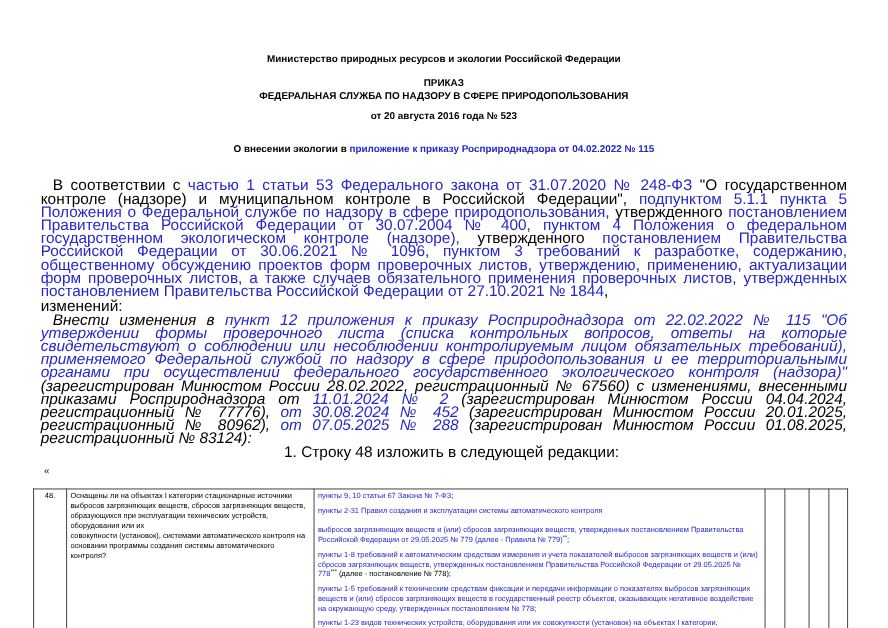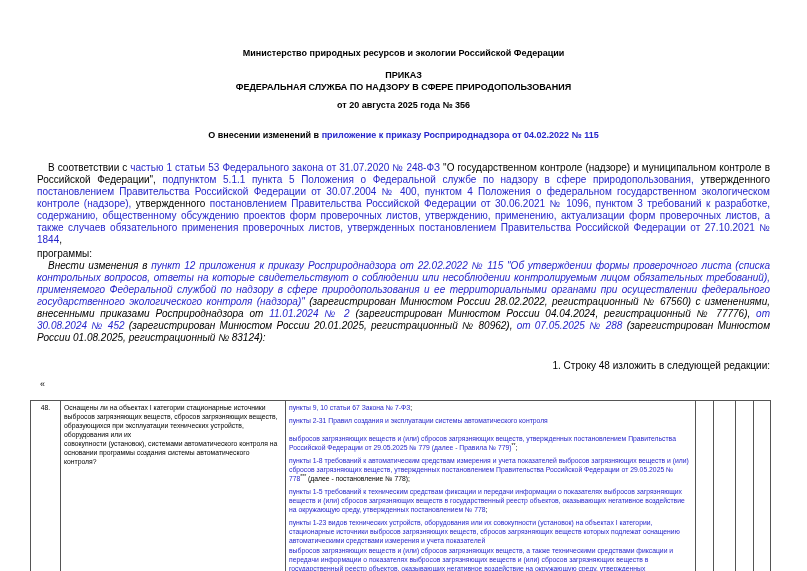--- a/index.html
+++ b/index.html
@@ -2,25 +2,25 @@
 <html><head>
 <meta charset="utf-8">
 <style>
   html,body{margin:0;padding:0;background:#fff;}
   body{width:807px;height:571px;overflow:hidden;font-family:"Liberation Sans",sans-serif;color:#000;}
   .page{padding:47px 37px 0 37px;}
   .hdr{text-align:center;font-weight:bold;font-size:9px;line-height:12px;}
   .doctype{margin-top:10px;}
   .docdate{margin-top:6px;}
   .subject{margin-top:18px;}
-  .para{font-size:10px;line-height:12px;text-align:justify;margin:0;}
+  .para{font-size:14px;line-height:12px;text-align:justify;margin:0;}
   .preamble{margin-top:21px;text-indent:11px;}
   .resolve{margin-top:2px;}
   .indent{text-indent:11px;font-style:italic;}
-  .item{margin-top:16px;text-align:right;text-indent:14px;}
+  .item{text-align:center;text-indent:14px;}
   .quote-mark{margin-top:6px;text-align:left;text-indent:3px;font-size:9px;}
   .lnk{color:#2626cc;}
   table.checklist{border-collapse:collapse;table-layout:fixed;width:740px;margin:10px 0 0 -7px;}
   table.checklist td{border:1px solid #555;vertical-align:top;padding:2px 3px;font-size:6.8px;line-height:9px;}
   td.c-num{text-align:center;padding-top:3px;}
   td.c-q{text-align:left;}
   td.c-ref{text-align:left;}
   .qpara{margin:0;}
   .refpara{margin-top:4px;}
   .refpara:first-child{margin-top:0;}
@@ -28,25 +28,25 @@
   .refpara.gap-sm{margin-top:1px;}
   sup{font-size:5px;line-height:0;}
 </style>
 </head>
 <body>
 
 <div class="page">
   <div class="hdr">Министерство природных ресурсов и экологии Российской Федерации</div>
   <div class="hdr doctype">ПРИКАЗ</div>
   <div class="hdr">ФЕДЕРАЛЬНАЯ СЛУЖБА ПО НАДЗОРУ В СФЕРЕ ПРИРОДОПОЛЬЗОВАНИЯ</div>
-  <div class="hdr docdate">от 20 августа 2025 года № 356</div>
-  <div class="hdr subject"><span>О внесении изменений в </span><span class="lnk">приложение к приказу Росприроднадзора от 04.02.2022 № 115</span></div>
+  <div class="hdr docdate">от 20 августа 2016 года № 523</div>
+  <div class="hdr subject"><span>О внесении экологии в </span><span class="lnk">приложение к приказу Росприроднадзора от 04.02.2022 № 115</span></div>
 
   <p class="para preamble"><span>В соответствии с </span><span class="lnk">частью 1 статьи 53 Федерального закона от 31.07.2020 № 248-ФЗ</span><span> "О государственном контроле (надзоре) и муниципальном контроле в Российской Федерации", </span><span class="lnk">подпунктом 5.1.1 пункта 5 Положения о Федеральной службе по надзору в сфере природопользования, </span><span>утвержденного </span><span class="lnk">постановлением Правительства Российской Федерации от 30.07.2004 № 400, пунктом 4 Положения о федеральном государственном экологическом контроле (надзоре), </span><span>утвержденного </span><span class="lnk">постановлением Правительства Российской Федерации от 30.06.2021 № 1096, пунктом 3 требований к разработке, содержанию, общественному обсуждению проектов форм проверочных листов, утверждению, применению, актуализации форм проверочных листов, а также случаев обязательного применения проверочных листов, утвержденных постановлением Правительства Российской Федерации от 27.10.2021 № 1844</span><span>,</span></p>
-  <p class="para resolve">программы:</p>
+  <p class="para resolve">изменений:</p>
   <p class="para indent"><span>Внести изменения в </span><span class="lnk">пункт 12 приложения к приказу Росприроднадзора от 22.02.2022 № 115 "Об утверждении формы проверочного листа (списка контрольных вопросов, ответы на которые свидетельствуют о соблюдении или несоблюдении контролируемым лицом обязательных требований), применяемого Федеральной службой по надзору в сфере природопользования и ее территориальными органами при осуществлении федерального государственного экологического контроля (надзора)" </span><span>(зарегистрирован Минюстом России 28.02.2022, регистрационный № 67560) с изменениями, внесенными приказами Росприроднадзора от </span><span class="lnk">11.01.2024 № 2 </span><span>(зарегистрирован Минюстом России 04.04.2024, регистрационный № 77776), </span><span class="lnk">от 30.08.2024 № 452 </span><span>(зарегистрирован Минюстом России 20.01.2025, регистрационный № 80962), </span><span class="lnk">от 07.05.2025 № 288 </span><span>(зарегистрирован Минюстом России 01.08.2025, регистрационный № 83124):</span></p>
   <p class="para item">1. Строку 48 изложить в следующей редакции:</p>
   <p class="para quote-mark">«</p>
 
   <table class="checklist">
     <colgroup>
       <col style="width:30px">
         <col style="width:225px">
         <col style="width:410px">
       <col style="width:18px">

